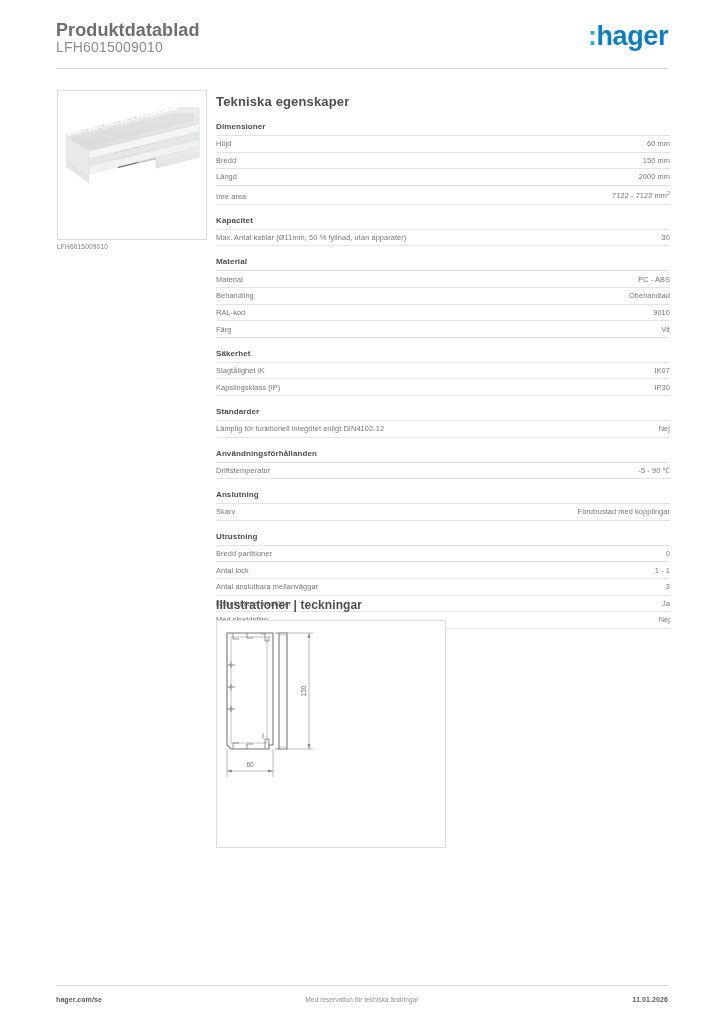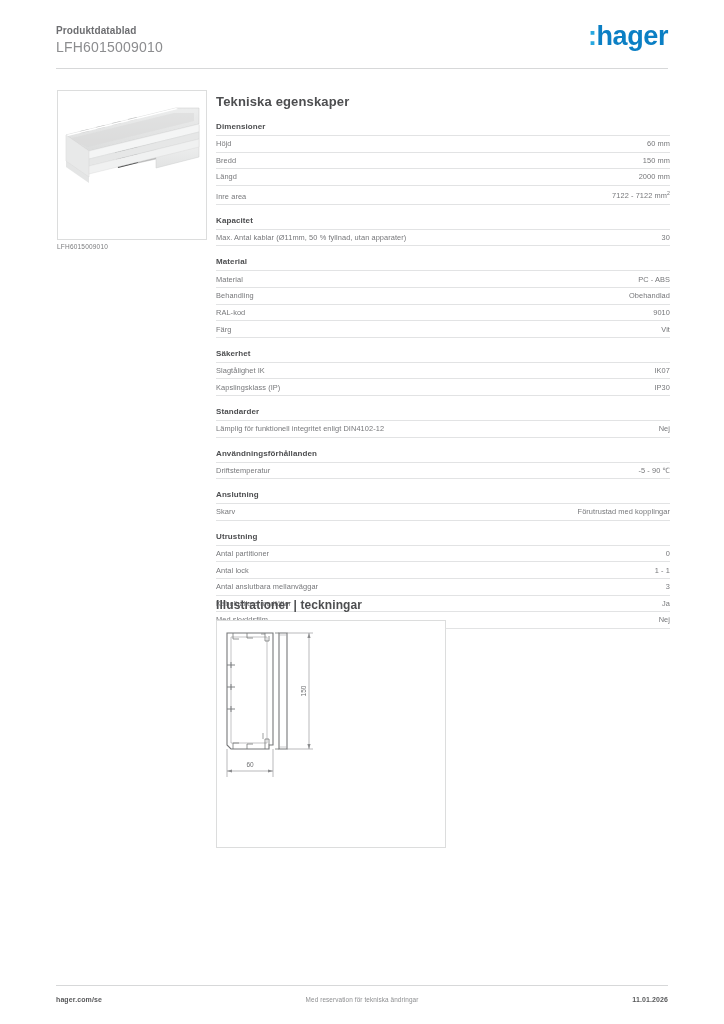--- a/index.html
+++ b/index.html
@@ -31,21 +31,21 @@
     top: 22px;
     width: 612px;
     height: 52px;
   }
   .title-block {
     position: absolute;
     left: 0;
     top: 0;
   }
   .doc-title {
-    font-size: 10px;
+    font-size: 18px;
     font-weight: bold;
     color: #6d6e71;
     letter-spacing: 0.1px;
     line-height: 17px;
     margin: 0;
   }
   .doc-subtitle {
     font-size: 14px;
     font-weight: normal;
     color: #8c8d8f;
@@ -352,21 +352,21 @@
         <div class="spec-group">
           <div class="group-title">Anslutning</div>
           <div class="spec-row">
             <span class="spec-label">Skarv</span>
             <span class="spec-value">Förutrustad med kopplingar</span>
           </div>
         </div>
         <div class="spec-group">
           <div class="group-title">Utrustning</div>
           <div class="spec-row">
-            <span class="spec-label">Antal partitioner</span>
+            <span class="spec-label">Bredd partitioner</span>
             <span class="spec-value">0</span>
           </div>
           <div class="spec-row">
             <span class="spec-label">Antal lock</span>
             <span class="spec-value">1 - 1</span>
           </div>
           <div class="spec-row">
             <span class="spec-label">Antal anslutbara mellanväggar</span>
             <span class="spec-value">3</span>
           </div>

